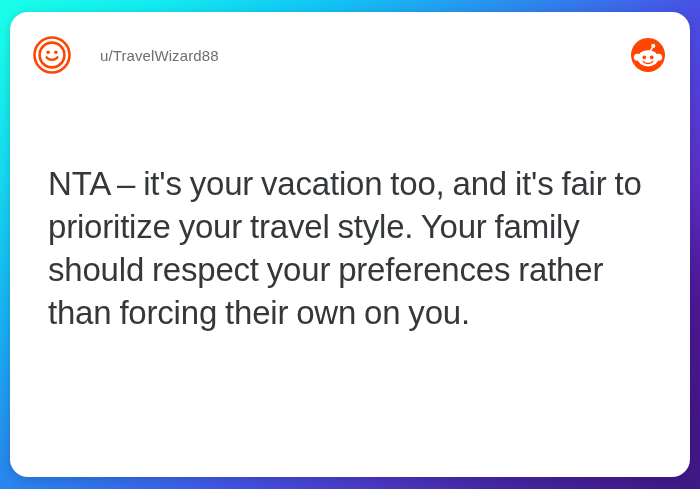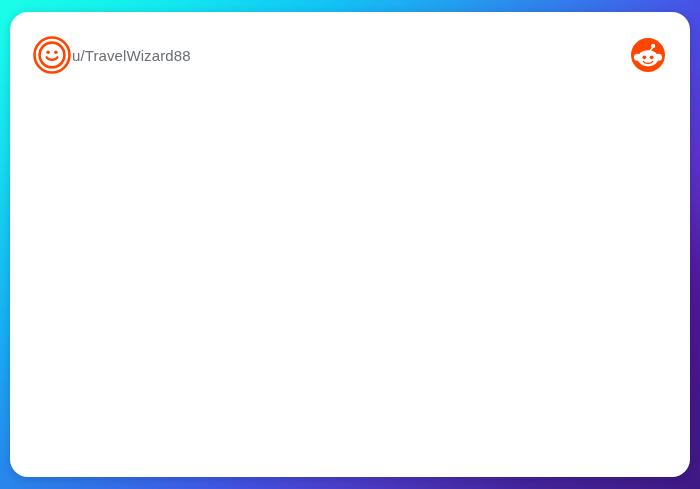--- a/index.html
+++ b/index.html
@@ -68,21 +68,21 @@
   }
 
   .avatar {
     width: 40px;
     height: 40px;
     flex: 0 0 40px;
     display: block;
   }
 
   .username {
-    margin-left: 0;
+    margin-left: 28px;
     font-size: 15px;
     color: #6b6f73;
     letter-spacing: 0.1px;
     white-space: nowrap;
     font-family: "Liberation Sans", sans-serif;
   }
 
   .spacer { flex: 1 1 auto; }
 
   .brand-logo {
@@ -147,16 +147,19 @@
 
           <circle cx="14.3" cy="20.3" r="1.85" fill="#FF4500"></circle>
           <circle cx="21.7" cy="20.3" r="1.85" fill="#FF4500"></circle>
 
           <path d="M13.3 24.6 C15.2 27.0, 20.8 27.0, 22.7 24.6" fill="none" stroke="#FF4500" stroke-width="1.5" stroke-linecap="round"></path>
         </svg>
       </span>
 
     </div>
 
+    <div class="card-body">
+      <p class="body-text">NTA – it's your vacation too, and it's fair to prioritize your travel style. Your family should respect your preferences rather than forcing their own on you.</p>
+    </div>
 
   </div>
 
 </div>
 
 </body></html>

